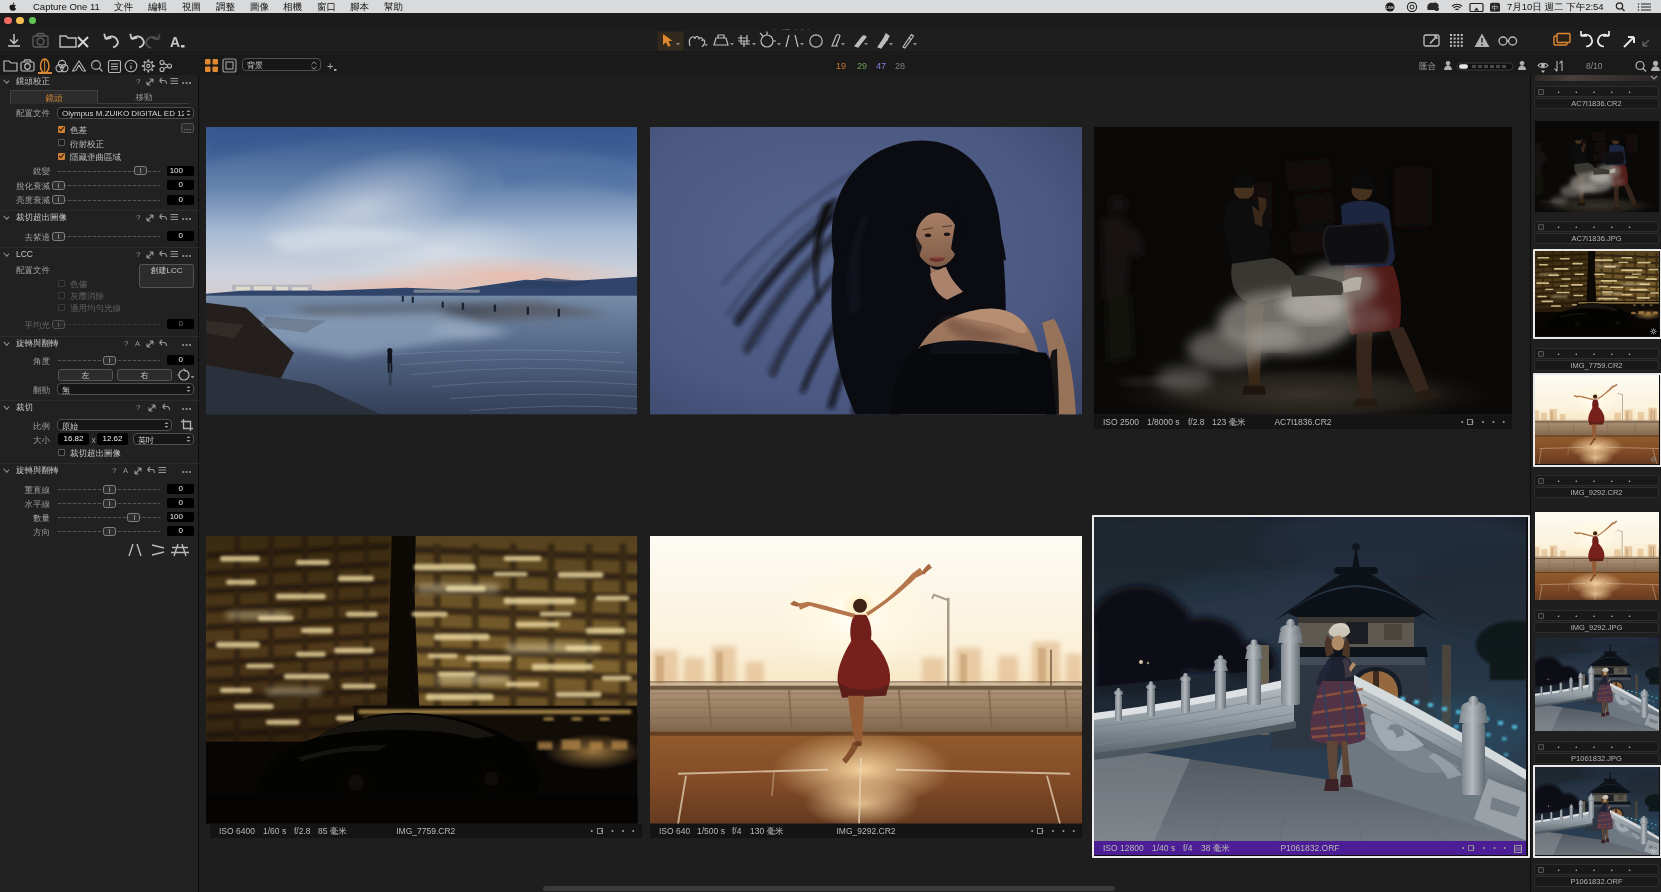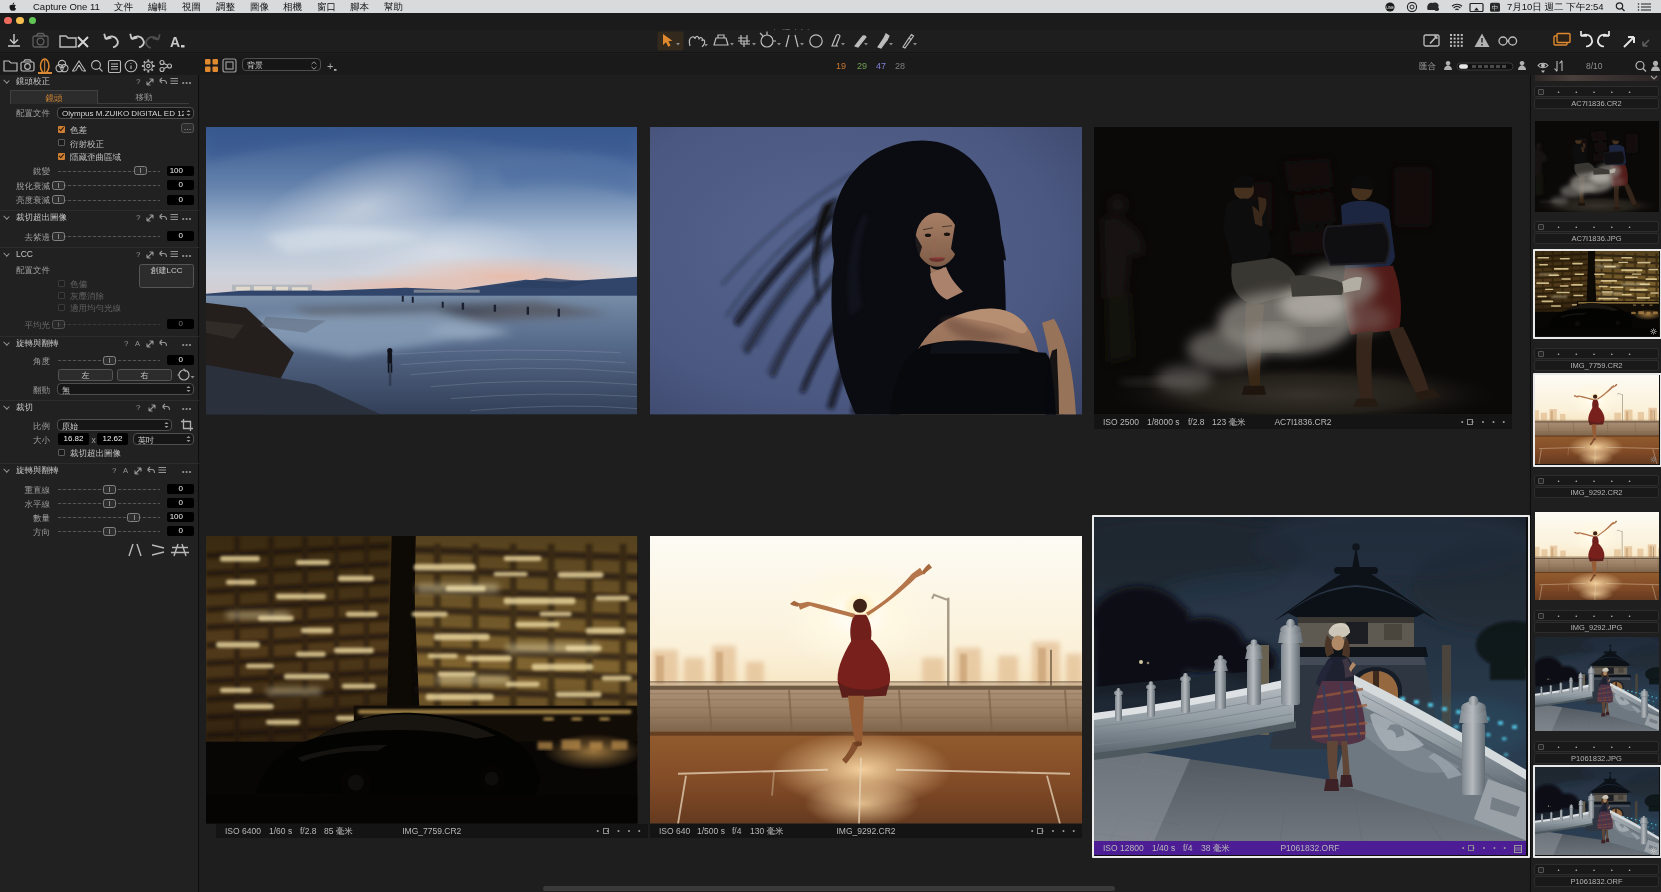--- a/index.html
+++ b/index.html
@@ -1107,21 +1107,21 @@
       <b style="left:53px">1/8000 s</b>
       <b style="left:94px">f/2.8</b>
       <b style="left:118px">123 毫米</b>
       <b style="left:0;width:100%;text-align:center">AC7I1836.CR2</b>
       <span class="capbox" style="right:39px"></span>
       <span class="dots" style="right:4px;top:0">•&nbsp;•&nbsp;•&nbsp;•&nbsp;•</span>
     </div>
 <svg class="abs" style="left:6px;top:461px" width="431.5" height="287.5">
       <use href="#city" width="431.5" height="287.5"></use>
     </svg>
-<div class="cap" style="left:16px;top:748.5px;width:431.5px">
+<div class="cap" style="left:10px;top:748.5px;width:431.5px">
       <b style="left:9px">ISO 6400</b>
       <b style="left:53px">1/60 s</b>
       <b style="left:84px">f/2.8</b>
       <b style="left:108px">85 毫米</b>
       <b style="left:0;width:100%;text-align:center">IMG_7759.CR2</b>
       <span class="capbox" style="right:39px"></span>
       <span class="dots" style="right:4px;top:0">•&nbsp;•&nbsp;•&nbsp;•&nbsp;•</span>
     </div>
 <svg class="abs" style="left:450px;top:461px" width="432" height="287.5">
       <use href="#dancer" width="432" height="287.5"></use>

